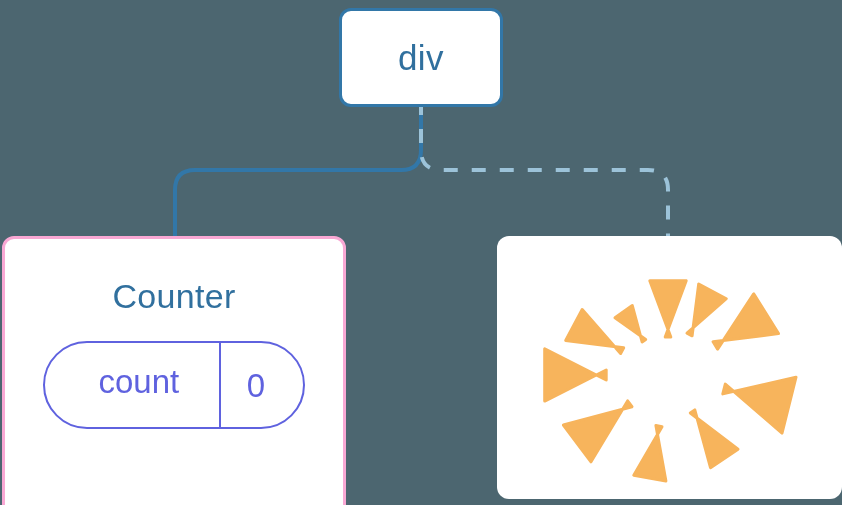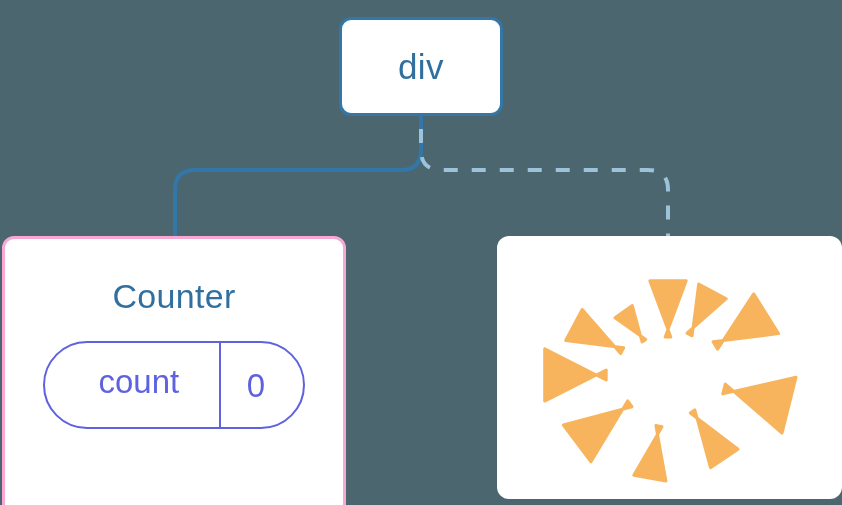--- a/index.html
+++ b/index.html
@@ -28,21 +28,21 @@
   }
 
   
   .node {
     position: absolute;
     background: #ffffff;
     box-sizing: border-box;
   }
   .node-div {
     left: 339px;
-    top: 17px;
+    top: 8px;
     width: 164px;
     height: 99px;
     border: 3px solid #3277a8;
     border-radius: 12px;
     display: flex;
     align-items: center;
     justify-content: center;
   }
   .node-counter {
     left: 2px;

